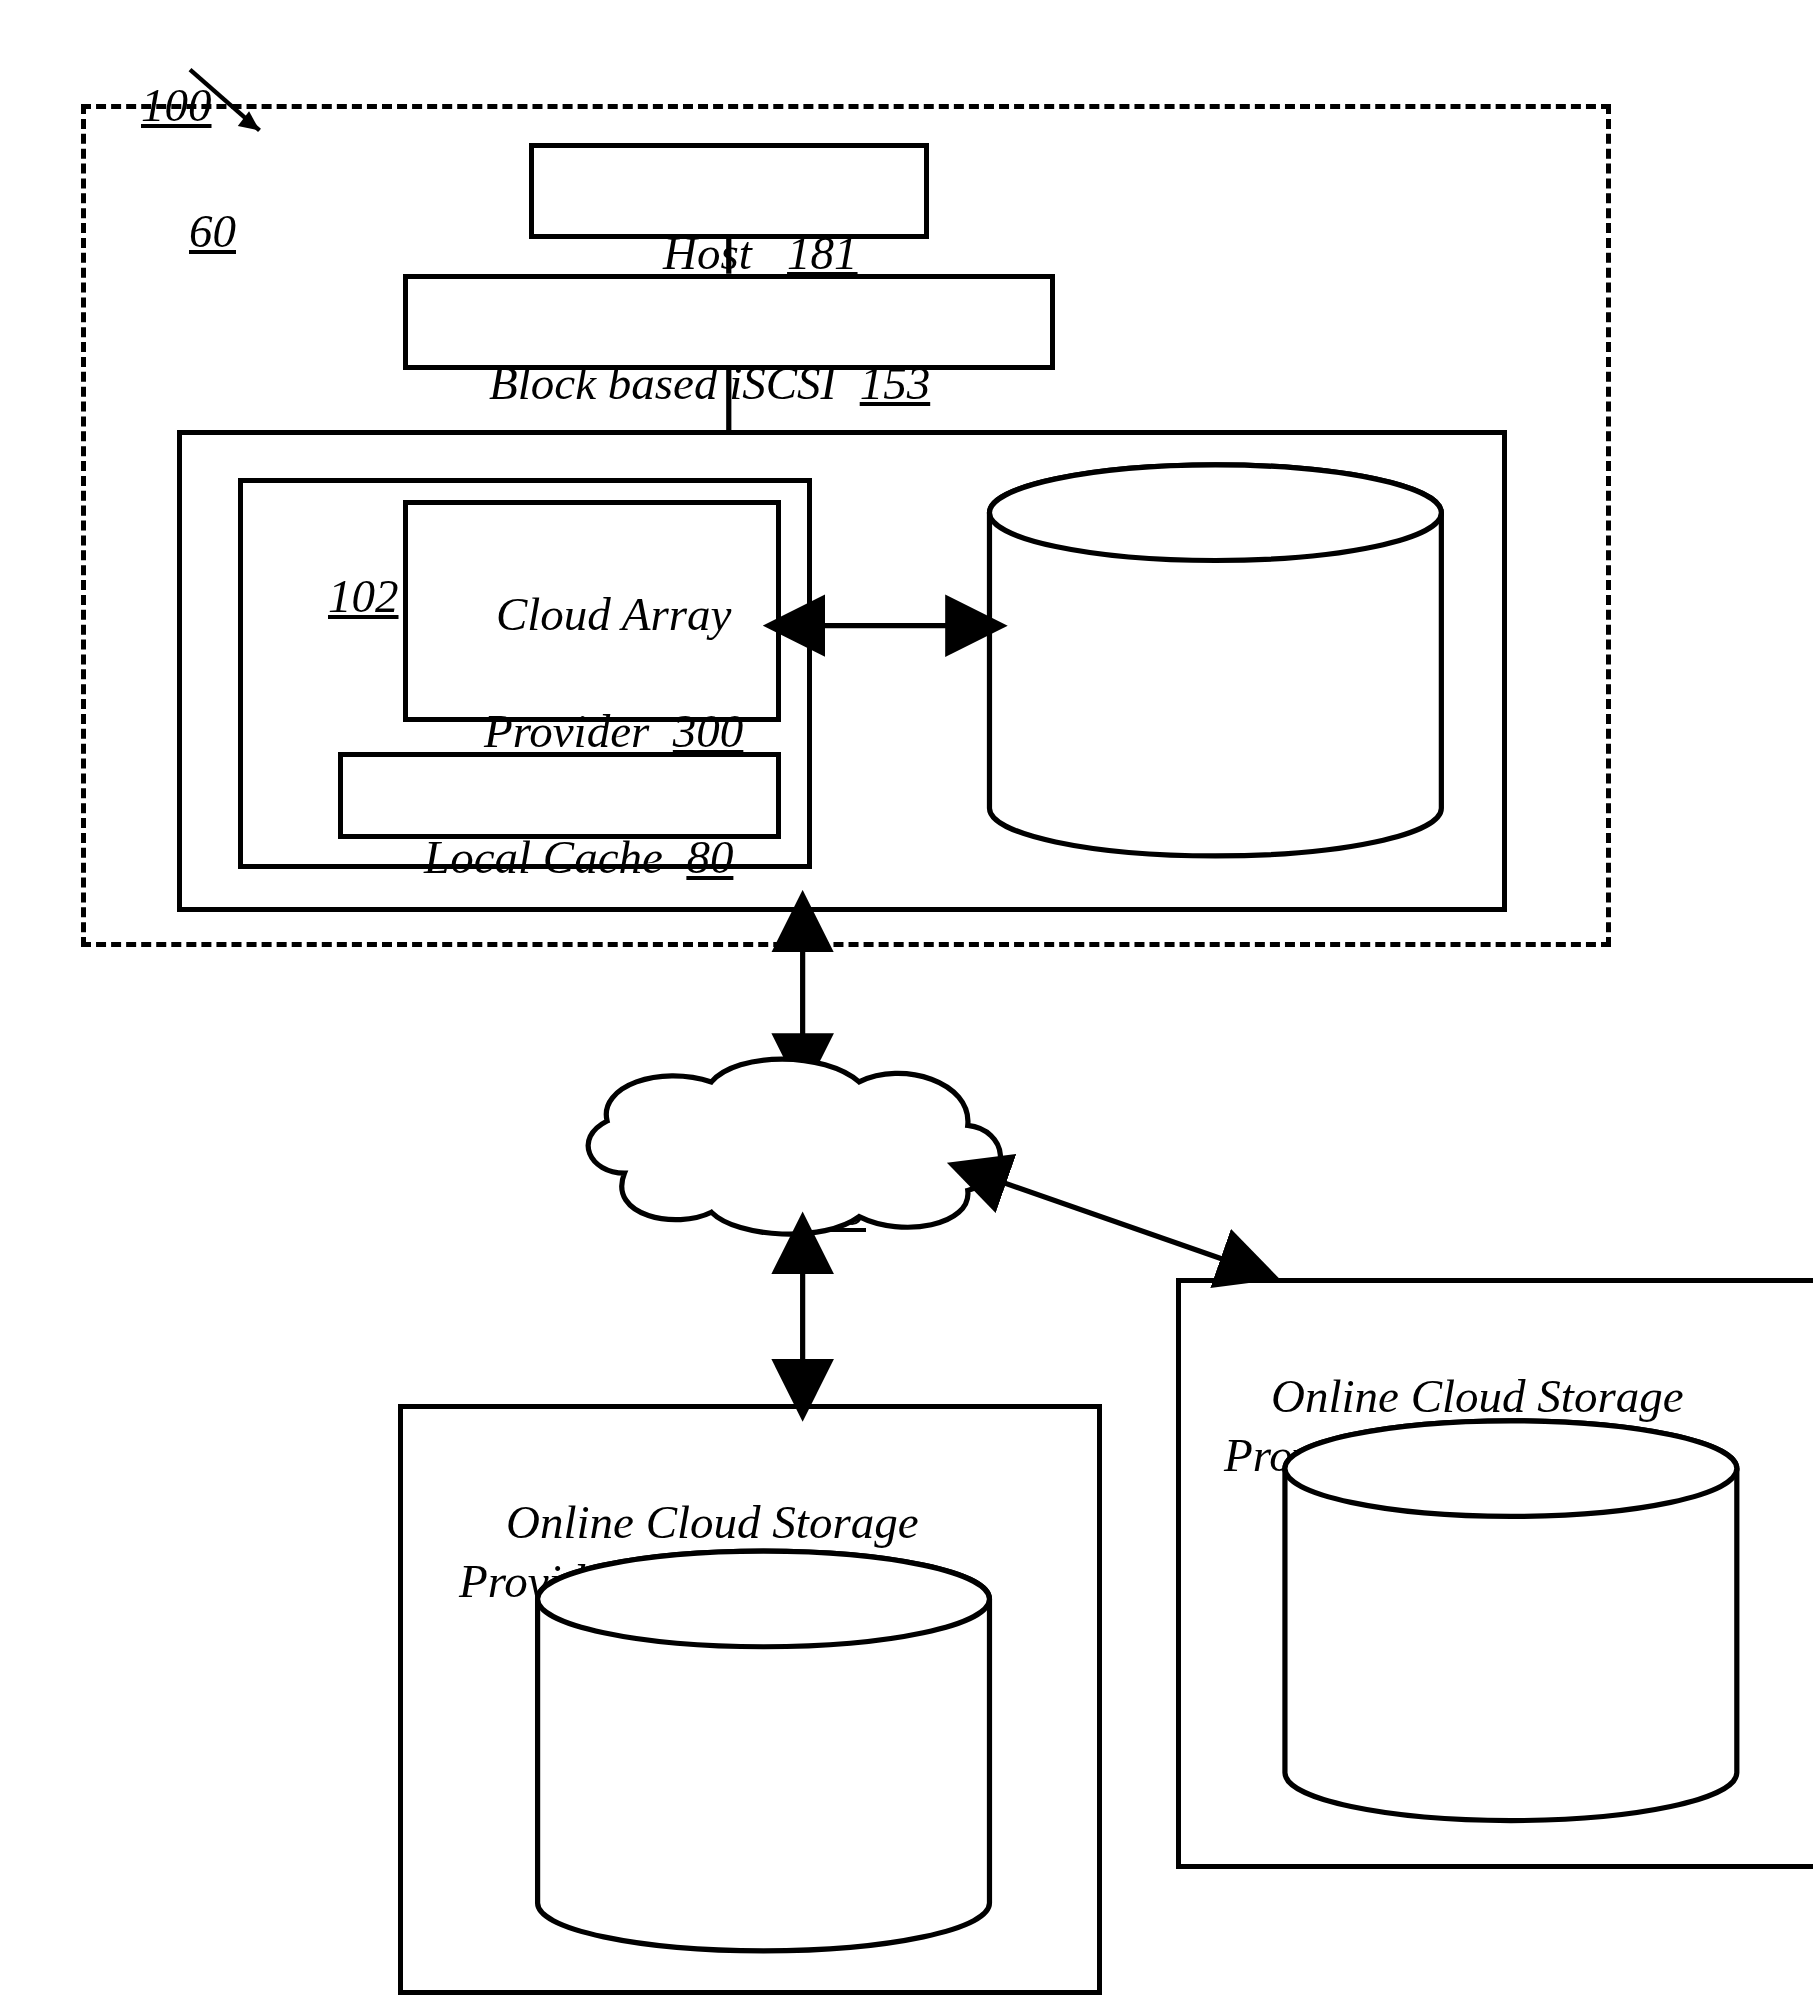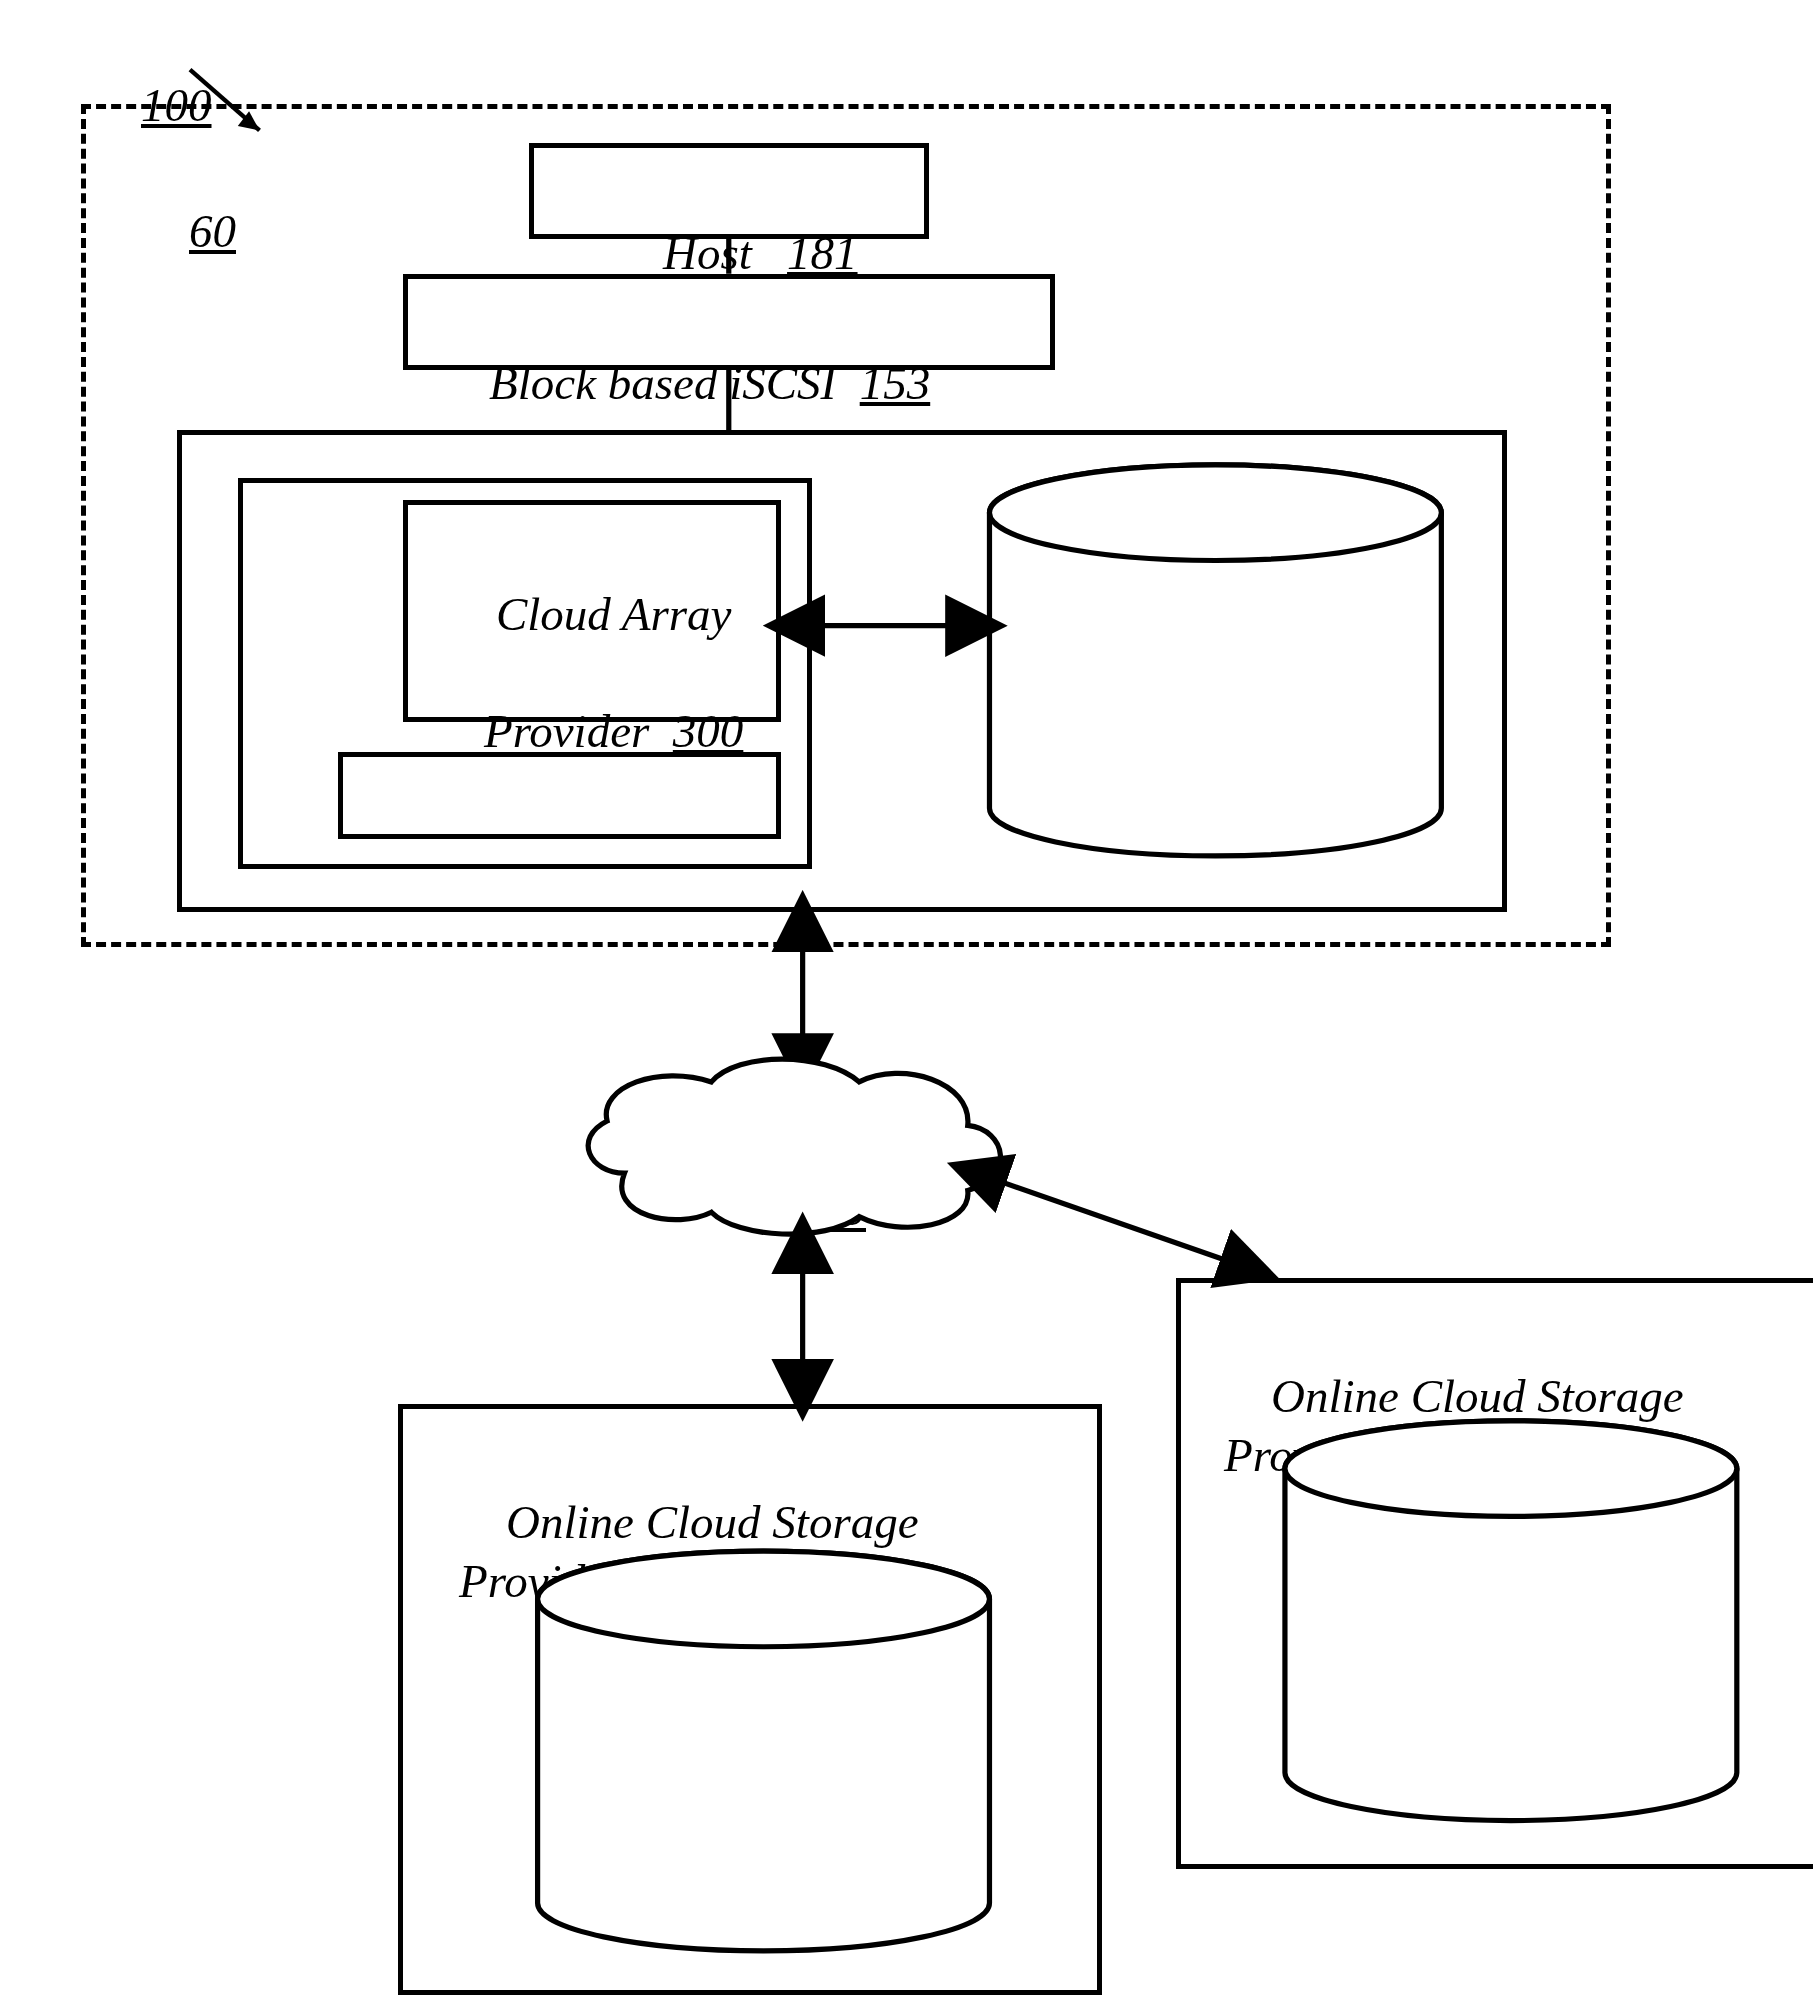--- a/index.html
+++ b/index.html
@@ -60,28 +60,34 @@
   </div>
 
   <div class="box" style="left:387px; top:274px; width:652px; height:96px;"></div>
   <div class="label" style="left:426px; top:295px;">
     <span>Block based iSCSI</span>&nbsp;&nbsp;<span class="num">153</span>
   </div>
 
   <div class="box" style="left:161px; top:430px; width:1330px; height:482px;"></div>
 
   <div class="box" style="left:222px; top:478px; width:574px; height:391px;"></div>
+  <div class="label" style="left:265px; top:508px;">
+    <span class="num">102</span>
+  </div>
 
   <div class="box" style="left:387px; top:500px; width:378px; height:222px;"></div>
   <div class="label" style="left:421px; top:526px; text-align:center;">
     <span>Cloud Array</span><br>
     <span>Provider</span>&nbsp;&nbsp;<span class="num">300</span>
   </div>
 
   <div class="box" style="left:322px; top:752px; width:443px; height:87px;"></div>
+  <div class="label" style="left:361px; top:769px;">
+    <span>Local Cache</span>&nbsp;&nbsp;<span class="num">80</span>
+  </div>
 
   <div class="label" style="left:1052px; top:521px; width:304px;">
     <span class="num">116</span>
   </div>
   <div class="label" style="left:1052px; top:591px; width:304px;">
     <span>Storage</span><br><span>Device</span>
   </div>
 
   <div class="label" style="left:756px; top:1121px;">
     <span class="num">90</span>

